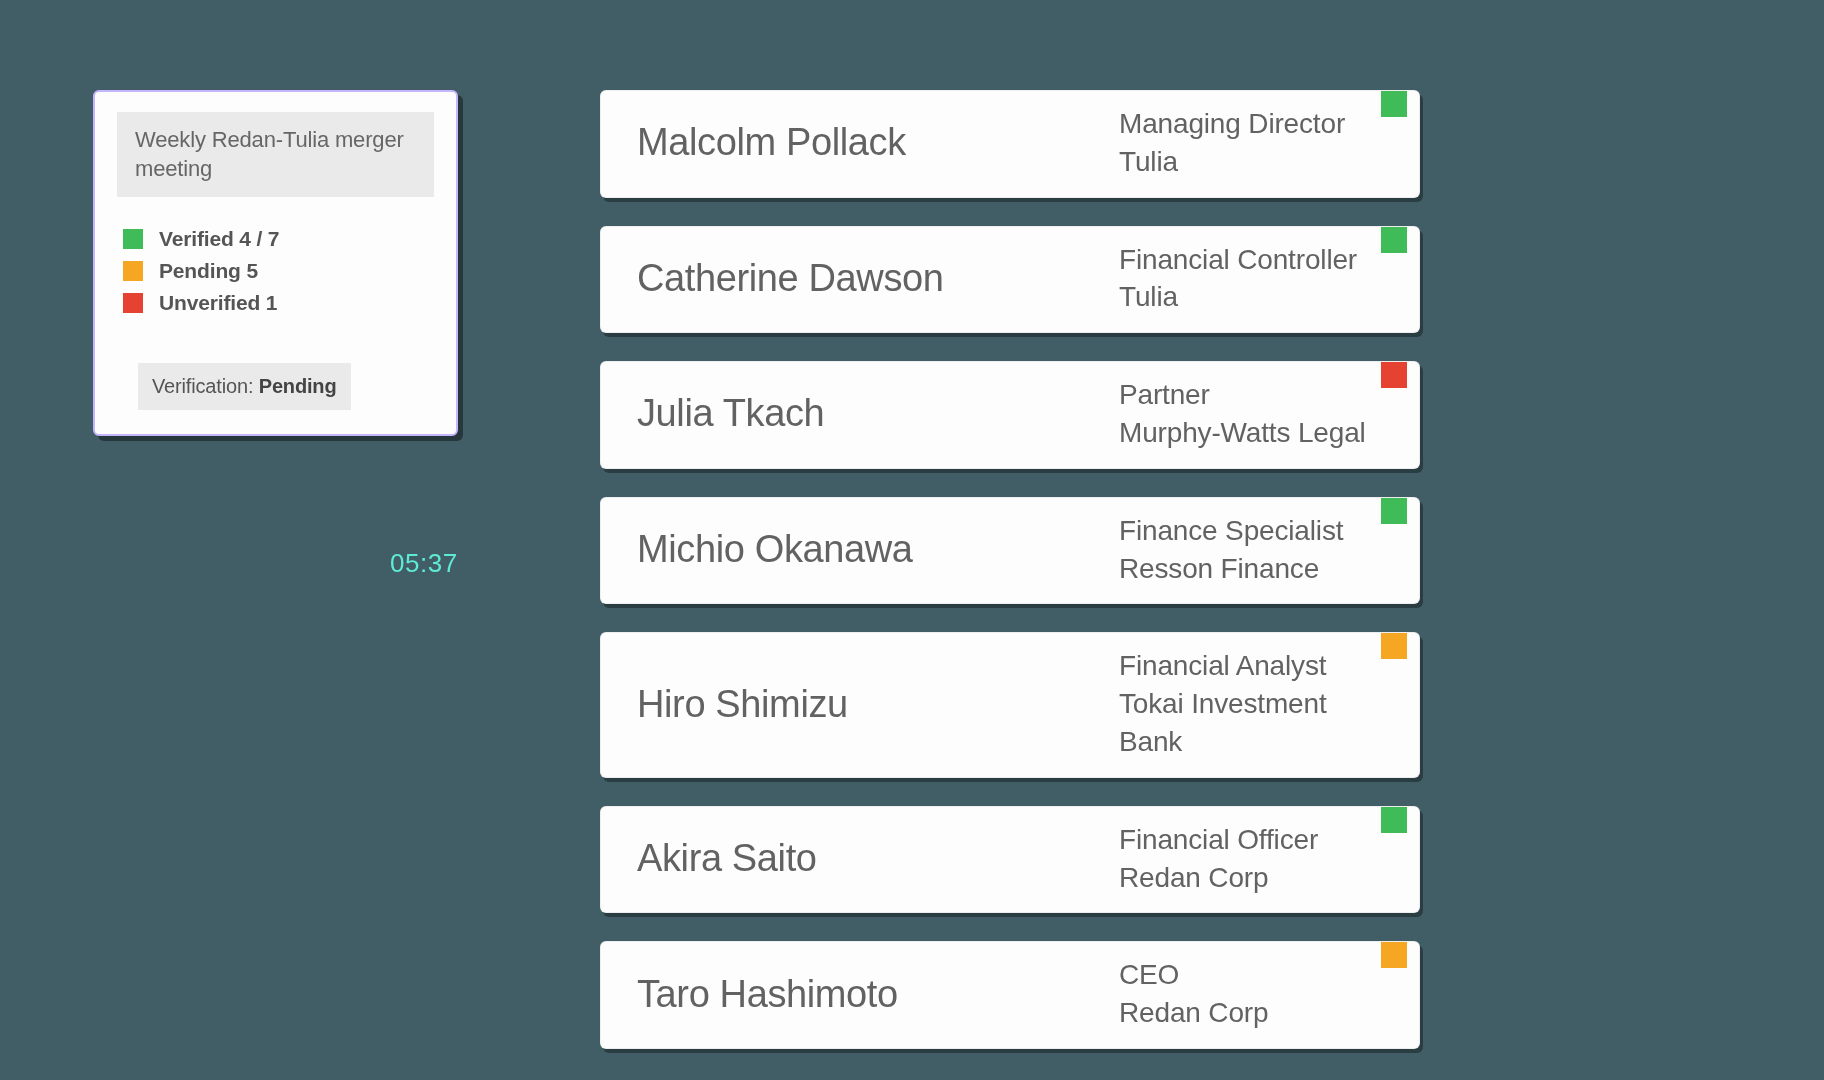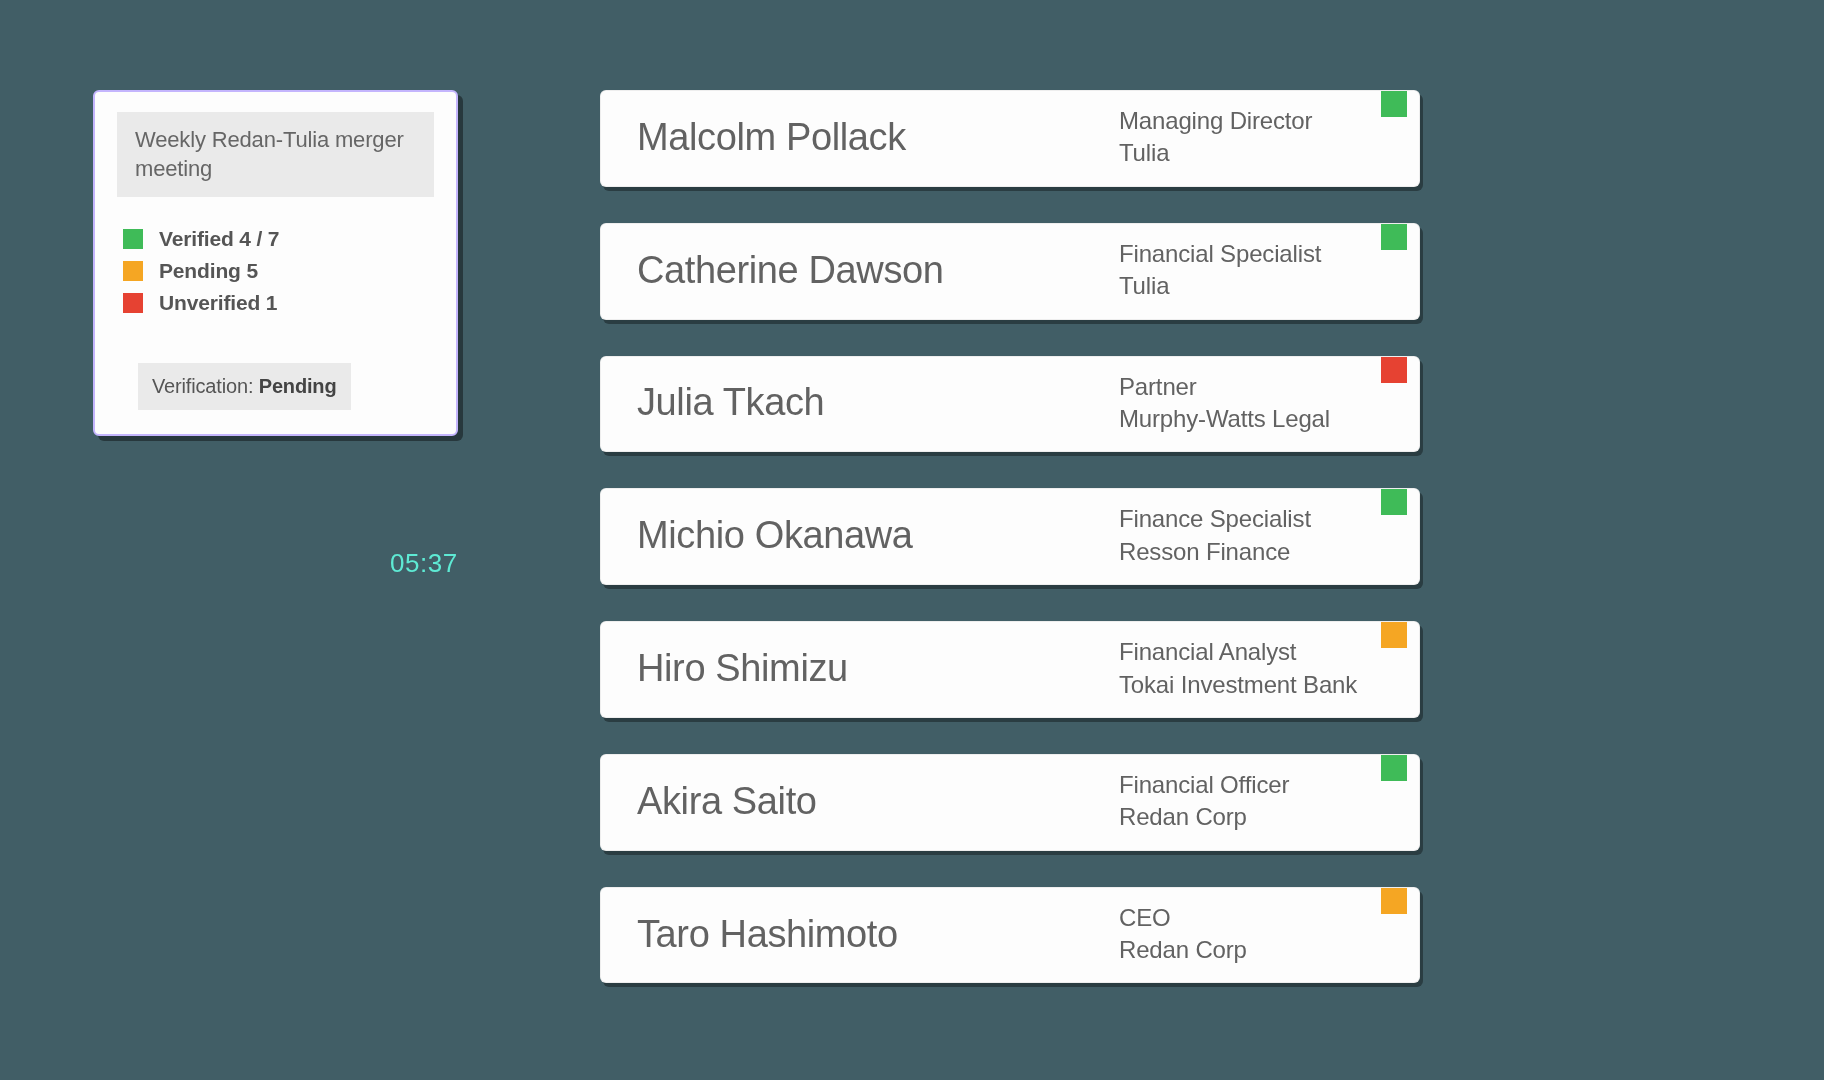--- a/index.html
+++ b/index.html
@@ -64,21 +64,21 @@
       color: #5eead4;
       font-weight: 400;
       letter-spacing: 0.02em;
     }
     .people-list {
       position: absolute;
       left: 600px; top: 90px;
       width: 820px;
       display: flex;
       flex-direction: column;
-      gap: 36px;
+      gap: 28px;
     }
     .person-card {
       background: #fdfdfd;
       border-radius: 6px;
       padding: 14px 30px 16px 36px;
       display: flex;
       align-items: center;
       position: relative;
       box-shadow: 3px 4px 0 rgba(0,0,0,0.35);
       border: 1px solid rgba(0,0,0,0.06);
@@ -86,21 +86,21 @@
     .person-name {
       font-size: 38px;
       color: #626262;
       font-weight: 400;
       flex: 1;
       letter-spacing: -0.01em;
     }
     .person-meta {
       display: flex;
       flex-direction: column;
-      font-size: 24px;
+      font-size: 28px;
       color: #626262;
       line-height: 1.35;
       width: 270px;
       font-weight: 400;
     }
     .person-badge {
       position: absolute;
       top: 0; right: 12px;
       width: 26px; height: 26px;
     }
@@ -141,21 +141,21 @@
       <div class="person-name">Malcolm Pollack</div>
       <div class="person-meta">
         <span>Managing Director</span>
         <span>Tulia</span>
       </div>
       <div class="person-badge c-green"></div>
     </div>
     <div class="person-card">
       <div class="person-name">Catherine Dawson</div>
       <div class="person-meta">
-        <span>Financial Specialist</span>
+        <span>Financial Controller</span>
         <span>Tulia</span>
       </div>
       <div class="person-badge c-green"></div>
     </div>
     <div class="person-card">
       <div class="person-name">Julia Tkach</div>
       <div class="person-meta">
         <span>Partner</span>
         <span>Murphy-Watts Legal</span>
       </div>

